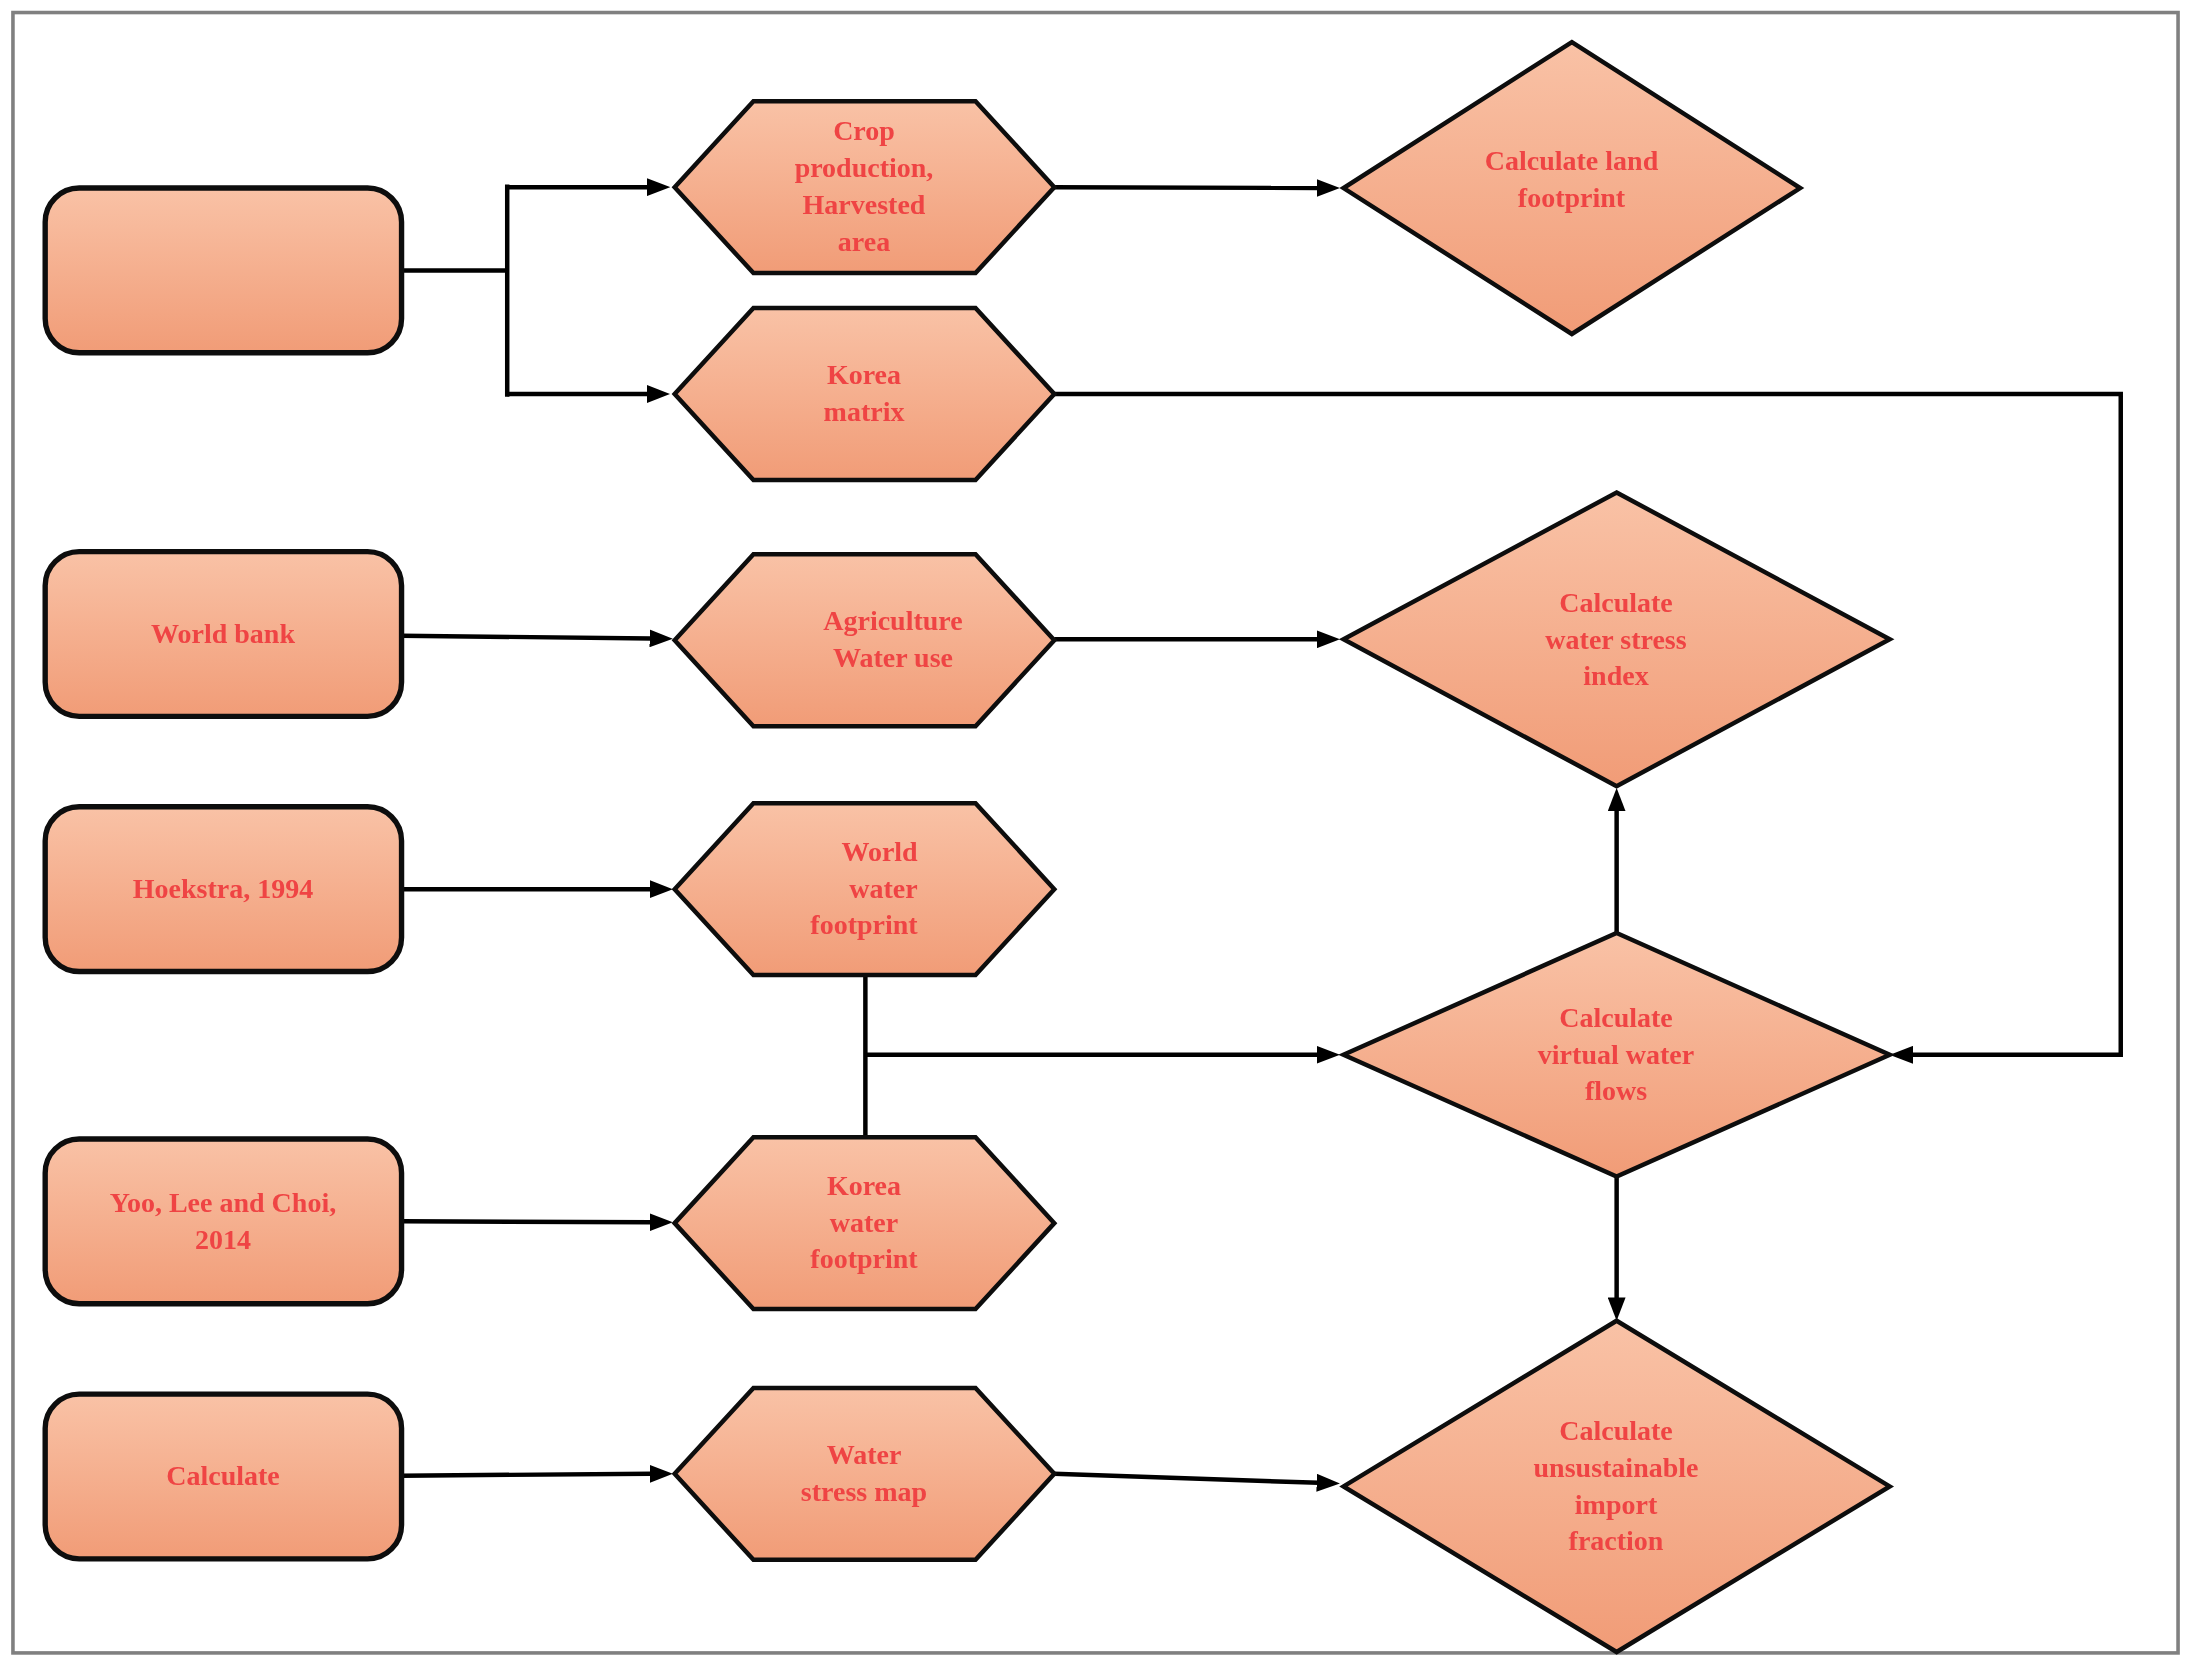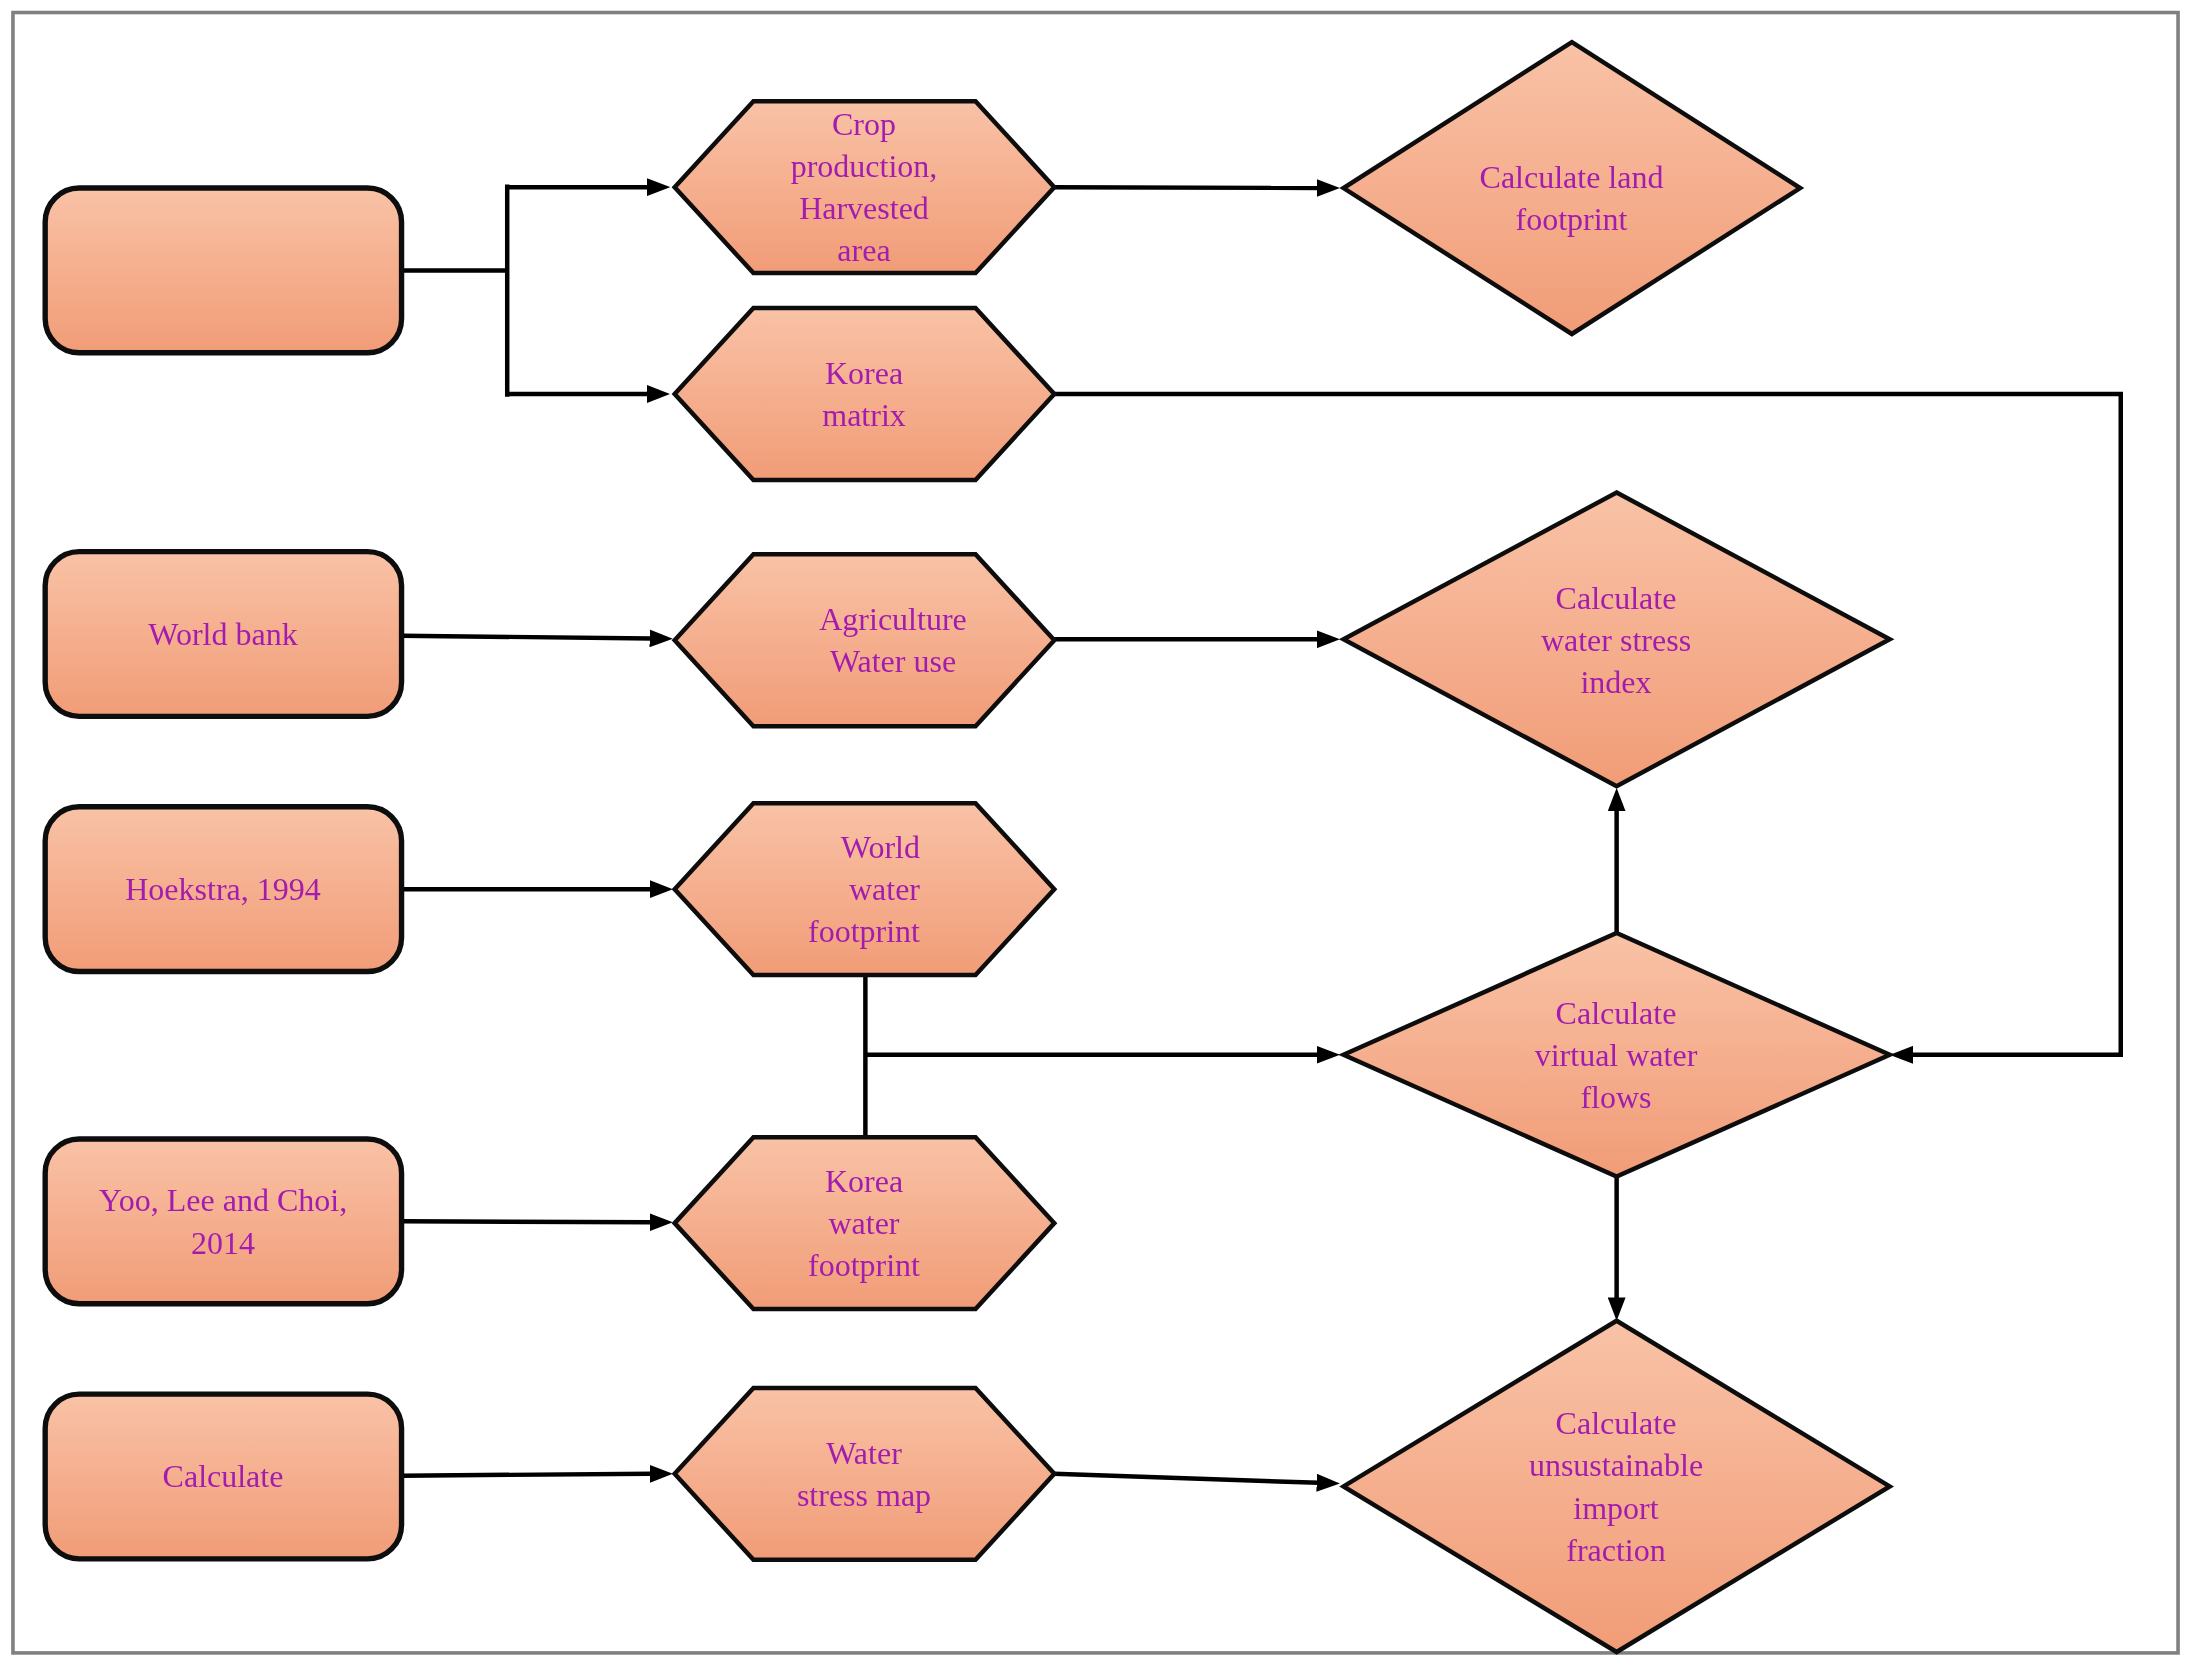--- a/index.html
+++ b/index.html
@@ -20,24 +20,24 @@
     left: 0; top: 0;
     width: 2191px;
     height: 1678px;
   }
   .node-label {
     position: absolute;
     display: flex;
     align-items: center;
     justify-content: center;
     text-align: center;
-    font-weight: normal;
-    font-size: 32px;
+    font-weight: bold;
+    font-size: 28px;
     line-height: 1.32;
-    color: #a21caf;
+    color: #ef4444;
     white-space: pre-line;
     pointer-events: none;
   }
   .shape {
     stroke: #0d0d0d;
     stroke-width: 5px;
     fill: url(#shapeFill);
   }
   .rectshape {
     stroke: #0d0d0d;
@@ -141,21 +141,21 @@
 Water use</div>
   <div class="node-label" style="left:674px; top:803px; width:380px; height:172px;text-align:right;">World
 water
 footprint</div>
   <div class="node-label" style="left:674px; top:1137px; width:380px; height:172px;">Korea
 water
 footprint</div>
   <div class="node-label" style="left:674px; top:1388px; width:380px; height:172px;">Water
 stress map</div>
 
-  <div class="node-label" style="left:1343px; top:52px; width:457px; height:292px;">Calculate land
+  <div class="node-label" style="left:1343px; top:34px; width:457px; height:292px;">Calculate land
 footprint</div>
   <div class="node-label" style="left:1343px; top:493px; width:546px; height:294px;">Calculate
 water stress
 index</div>
   <div class="node-label" style="left:1343px; top:933px; width:546px; height:244px;">Calculate
 virtual water
 flows</div>
   <div class="node-label" style="left:1343px; top:1321px; width:546px; height:331px;">Calculate
 unsustainable
 import

